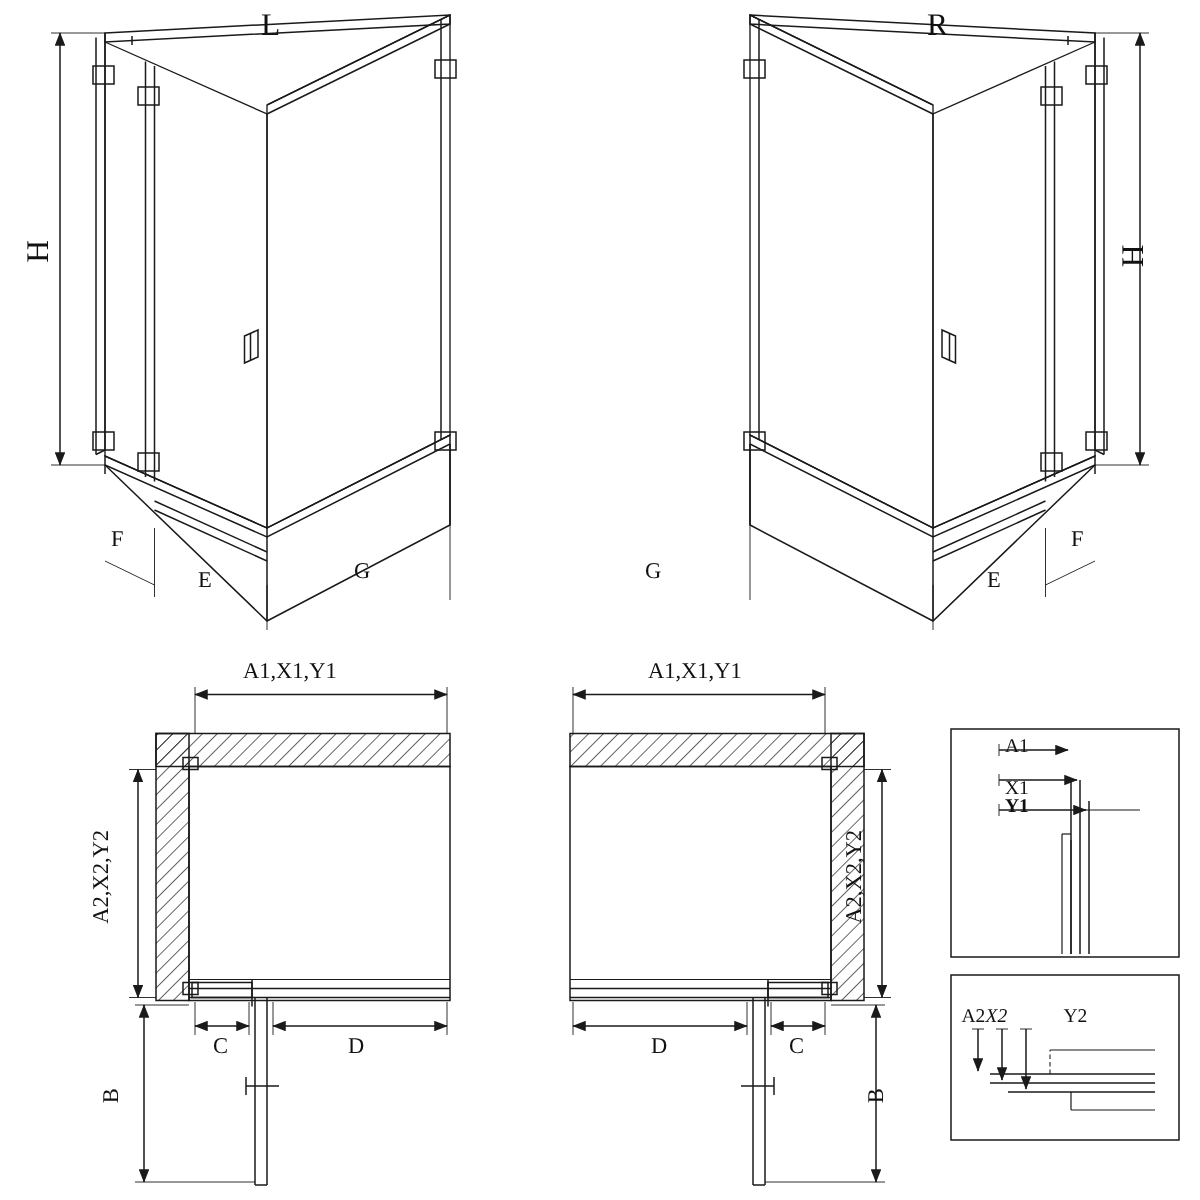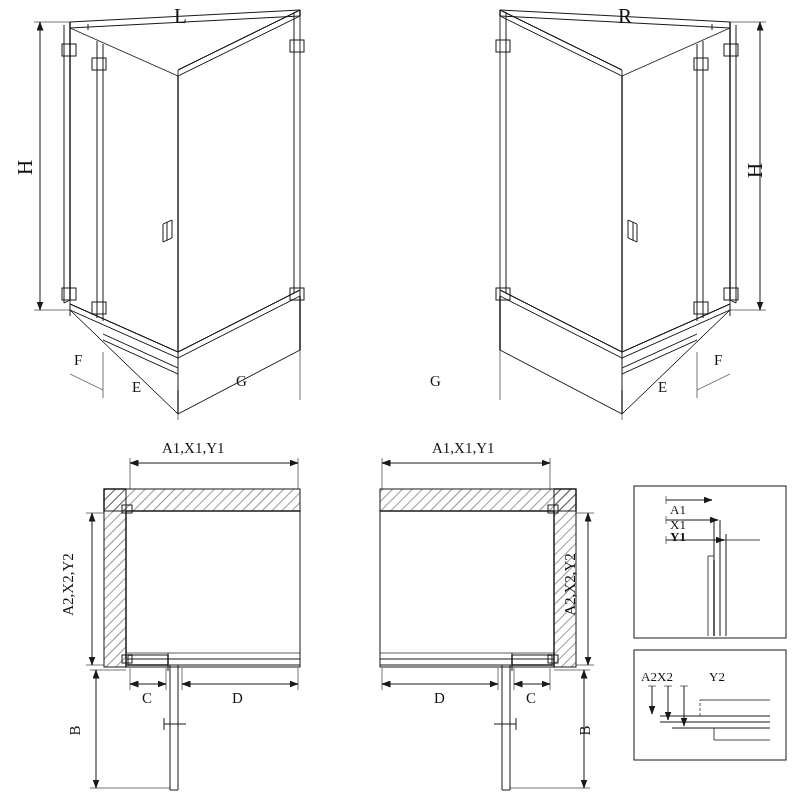--- a/index.html
+++ b/index.html
@@ -258,21 +258,21 @@
 <div class="lbl mid" style="left:142px;top:690px;">C</div>
 <div class="lbl mid" style="left:232px;top:690px;">D</div>
 <div class="lbl mid rot" style="left:70px;top:722px;transform:rotate(-90deg);">B</div>
 
 <div class="lbl mid" style="left:432px;top:440px;">A1,X1,Y1</div>
 <div class="lbl mid rot" style="left:539px;top:576px;transform:rotate(-90deg);">A2,X2,Y2</div>
 <div class="lbl mid" style="left:434px;top:690px;">D</div>
 <div class="lbl mid" style="left:526px;top:690px;">C</div>
 <div class="lbl mid rot" style="left:580px;top:722px;transform:rotate(-90deg);">B</div>
 
-<div class="lbl sm" style="left:670px;top:502px;">A1</div>
+<div class="lbl sm" style="left:670px;top:489px;">A1</div>
 <div class="lbl sm" style="left:670px;top:517px;">X1</div>
 <div class="lbl sm" style="left:670px;top:529px;font-weight:bold;">Y1</div>
 
 <div class="lbl sm" style="left:641px;top:669px;">A2</div>
-<div class="lbl sm" style="left:657px;top:669px;">X2</div>
+<div class="lbl sm" style="left:657px;top:669px;font-style:italic;">X2</div>
 <div class="lbl sm" style="left:709px;top:669px;">Y2</div>
 
 </div>
 
 </body></html>

